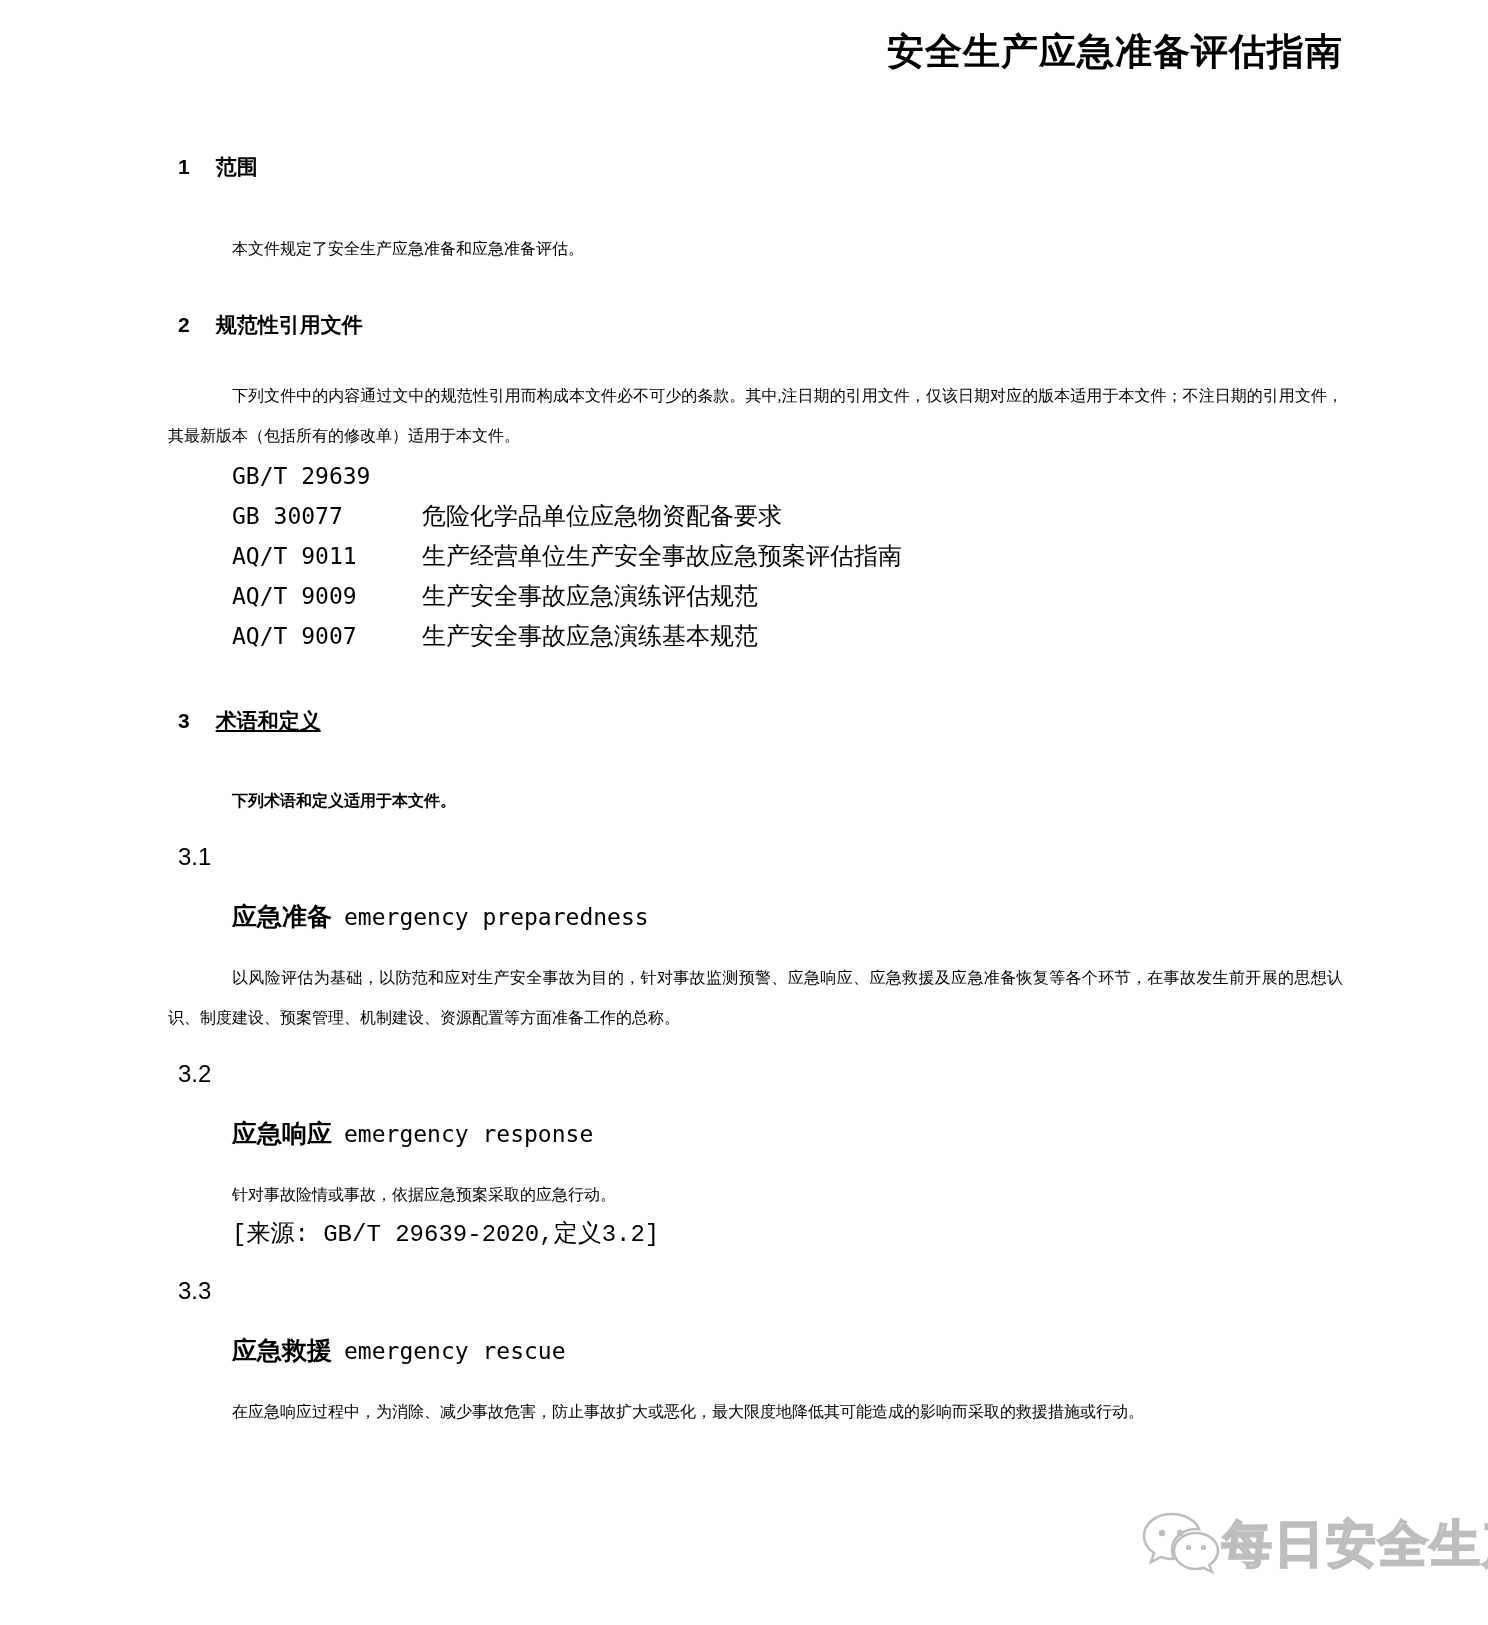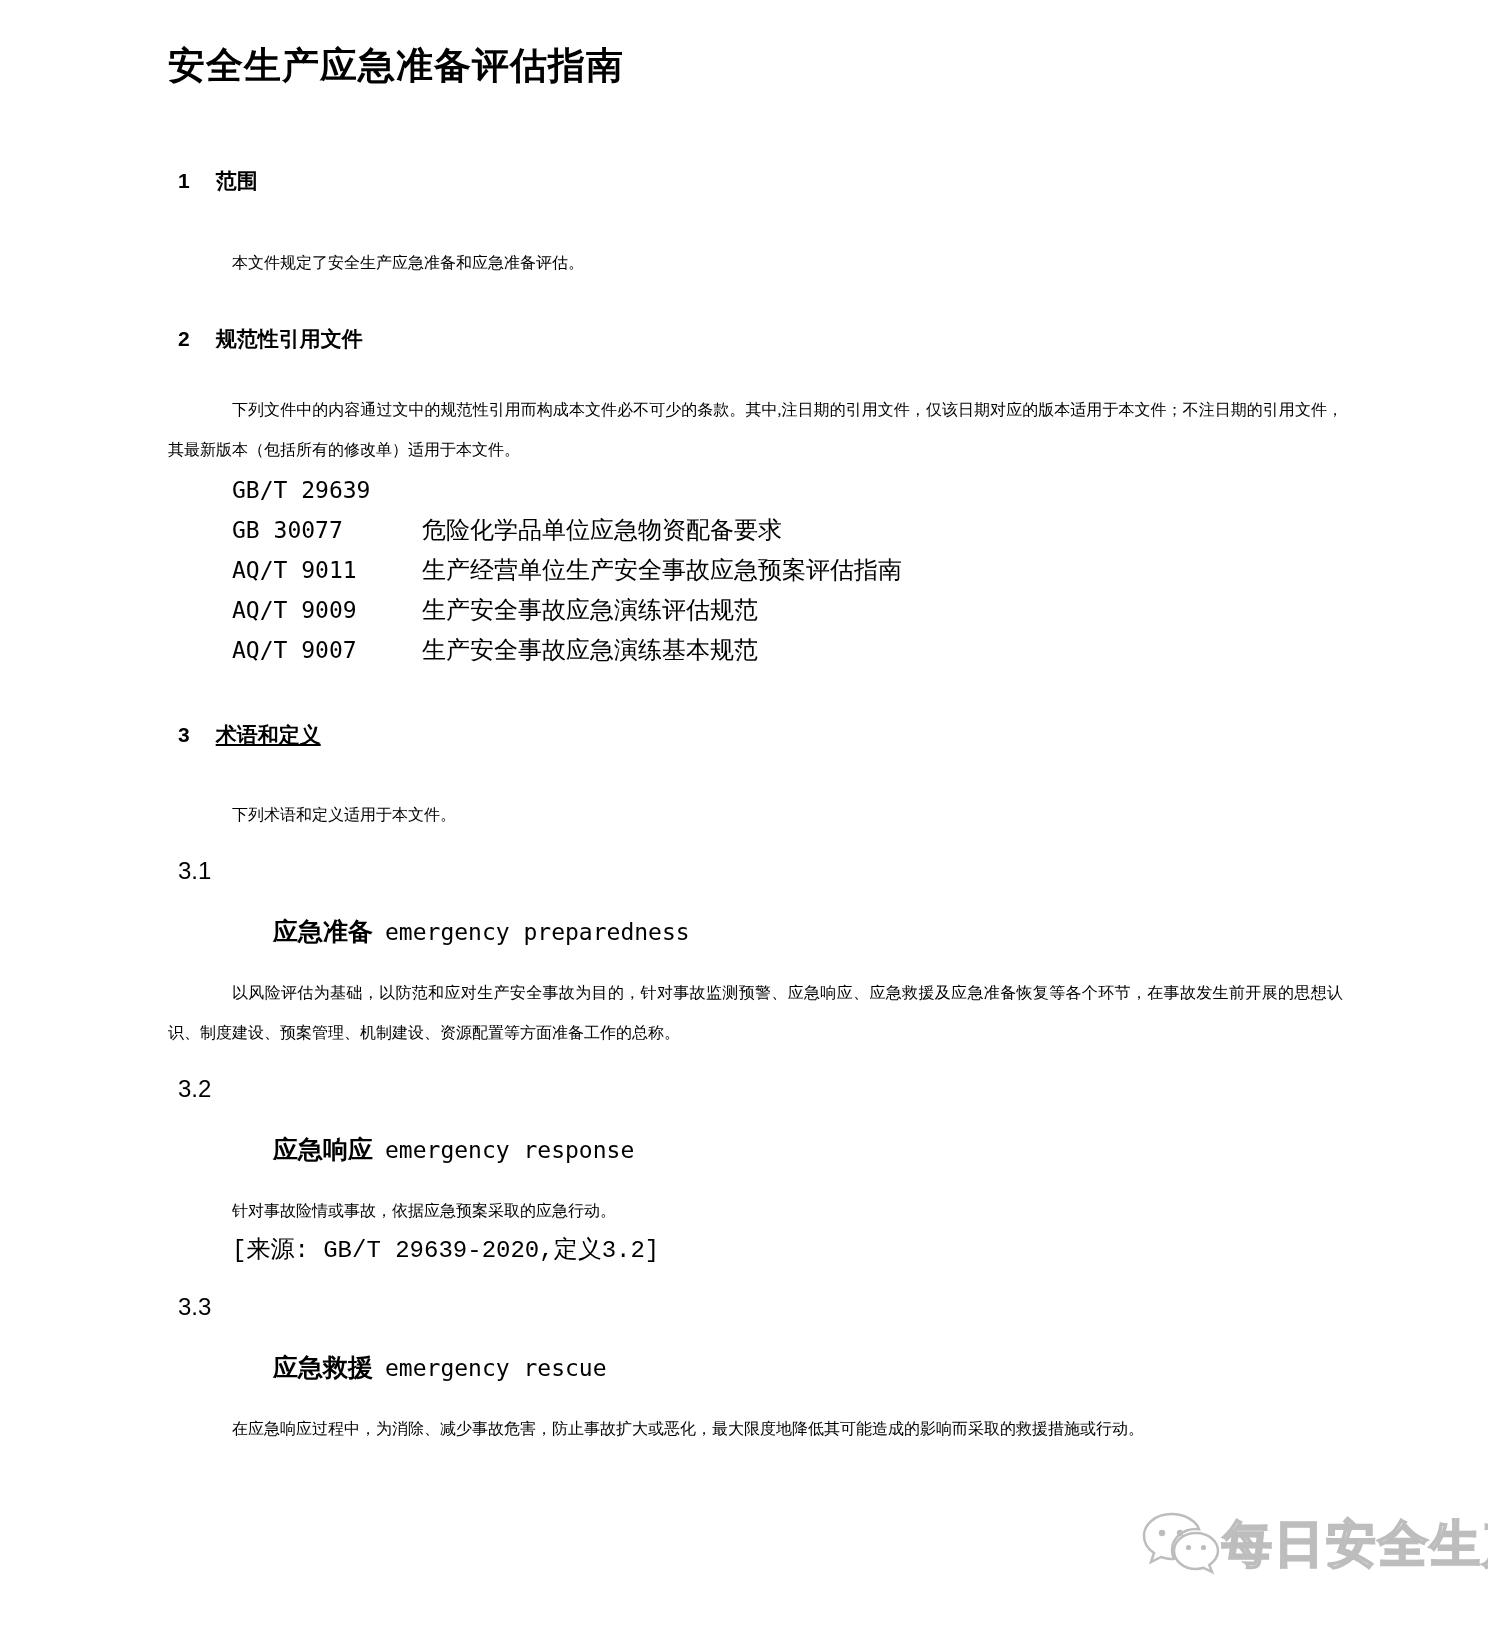--- a/index.html
+++ b/index.html
@@ -13,22 +13,22 @@
     height: 1625px;
     background: #ffffff;
     color: #000000;
     overflow: hidden;
     font-family: "Liberation Serif", "DejaVu Serif", serif;
   }
   .content {
     padding: 0 145px 0 168px;
   }
   .doc-title {
-    margin-top: 44px;
-    text-align: left;
+    margin-top: 30px;
+    text-align: right;
     font-family: "Liberation Sans", "DejaVu Sans", sans-serif;
     font-weight: bold;
     font-size: 37px;
     line-height: 44px;
     letter-spacing: 1px;
   }
   .h2 {
     font-family: "Liberation Sans", "DejaVu Sans", sans-serif;
     font-weight: bold;
     font-size: 21px;
@@ -41,21 +41,21 @@
   .h2-3 { margin-top: 47px; text-decoration: underline; }
   .para {
     font-size: 16px;
     line-height: 40px;
     text-align: justify;
     text-indent: 64px;
     margin: 0;
   }
   .para-first  { margin-top: 44px; }
   .para-sec2   { margin-top: 33px; }
-  .para-sec3   { margin-top: 42px; }
+  .para-sec3   { margin-top: 42px; font-weight: bold; }
   .ref-list { margin-top: 0; }
   .ref-row {
     display: flex;
     font-size: 24px;
     line-height: 40px;
     padding-left: 64px;
     gap: 35px;
   }
   .ref-code {
     font-family: "DejaVu Sans Mono", "Liberation Mono", monospace;
@@ -71,24 +71,23 @@
     line-height: 40px;
     padding-left: 10px;
     margin-top: 16px;
   }
   .term-title {
     padding-left: 64px;
     line-height: 40px;
     margin-top: 20px;
   }
   .term-zh {
-    font-family: Liberation Sans, sans-serif;
+    font-family: Liberation Mono, monospace;
     font-weight: bold;
     font-size: 25px;
-    margin-left: 41px;
   }
   .term-en {
     font-family: "DejaVu Sans Mono", "Liberation Mono", monospace;
     font-size: 23px;
     margin-left: 12px;
   }
   .term-def { margin-top: 18px; }
   .source-line {
     font-size: 24px;
     line-height: 40px;

